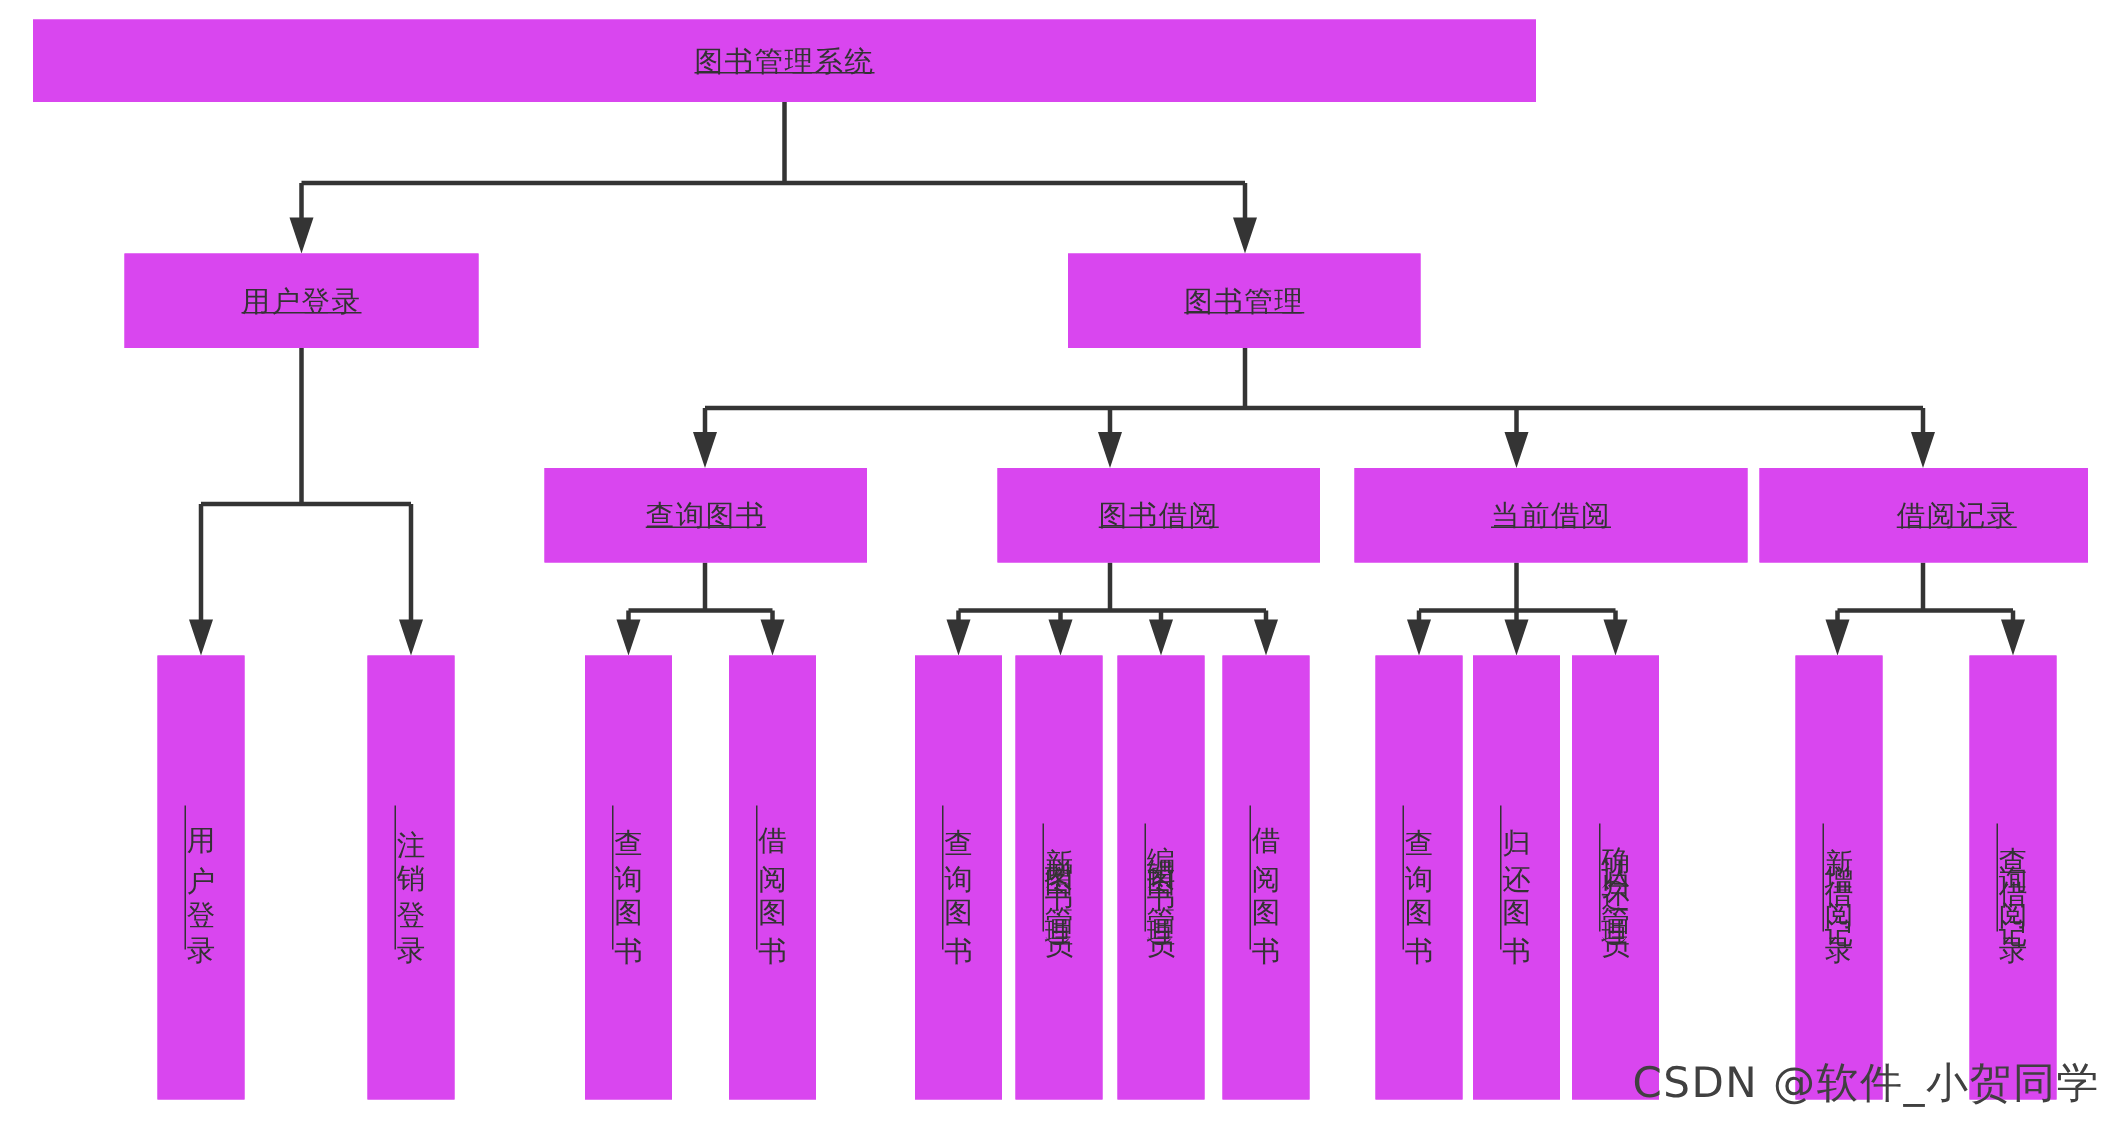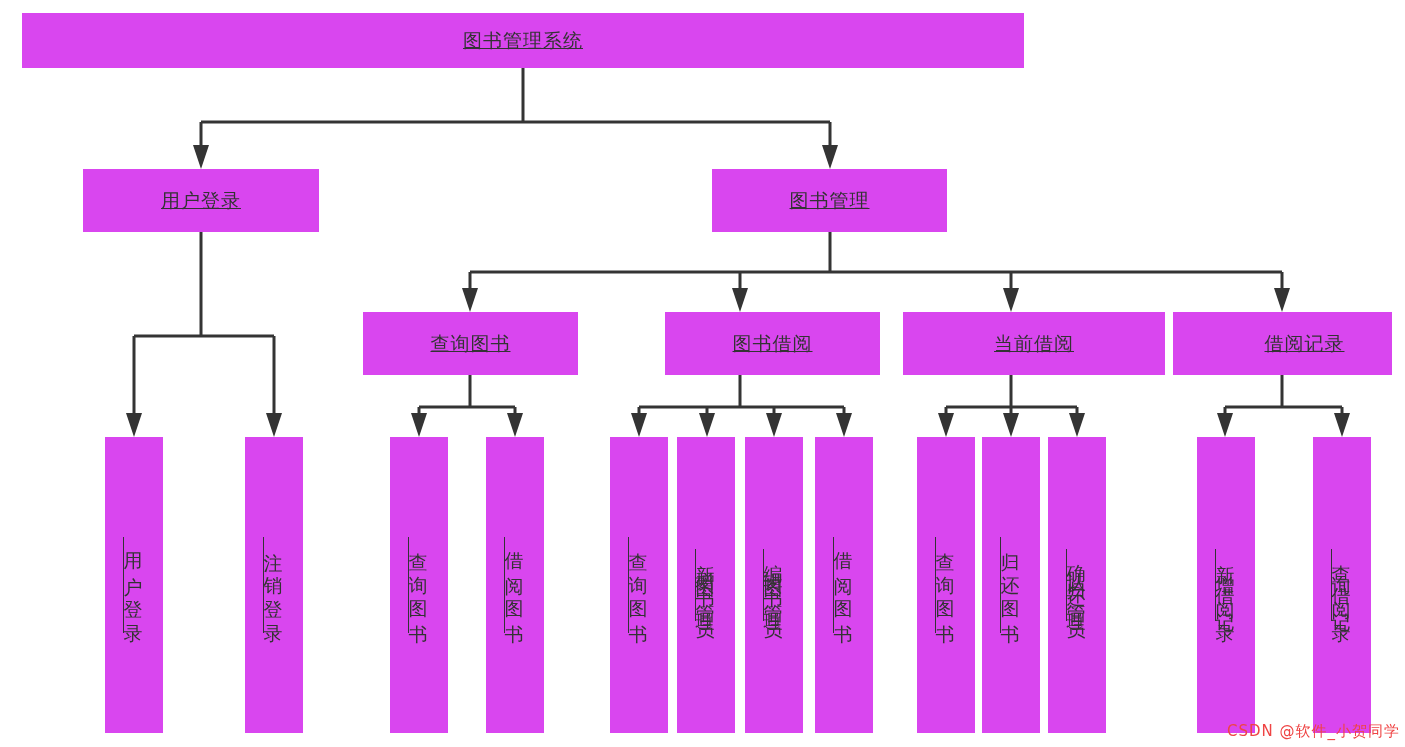--- a/index.html
+++ b/index.html
@@ -42,22 +42,22 @@
   .x1{left:105px;}  .x2{left:245px;}
   .x3{left:390px;}  .x4{left:486px;}
   .x5{left:610px;}  .x6{left:677px;}
   .x7{left:745px;}  .x8{left:815px;}
   .x9{left:917px;}  .x10{left:982px;}
   .x11{left:1048px;}
   .x12{left:1197px;} .x13{left:1313px;}
   .watermark{
     position:absolute;
     right:5px;bottom:6px;
-    font-size:15px;
-    color:#ef4444;
+    font-size:28px;
+    color:#404040;
     letter-spacing:1px;
     z-index:5;
   }
 </style>
 </head>
 <body>
 
 <div class="canvas">
 
   <svg class="wires" width="1405" height="747" viewBox="0 0 1405 747">

